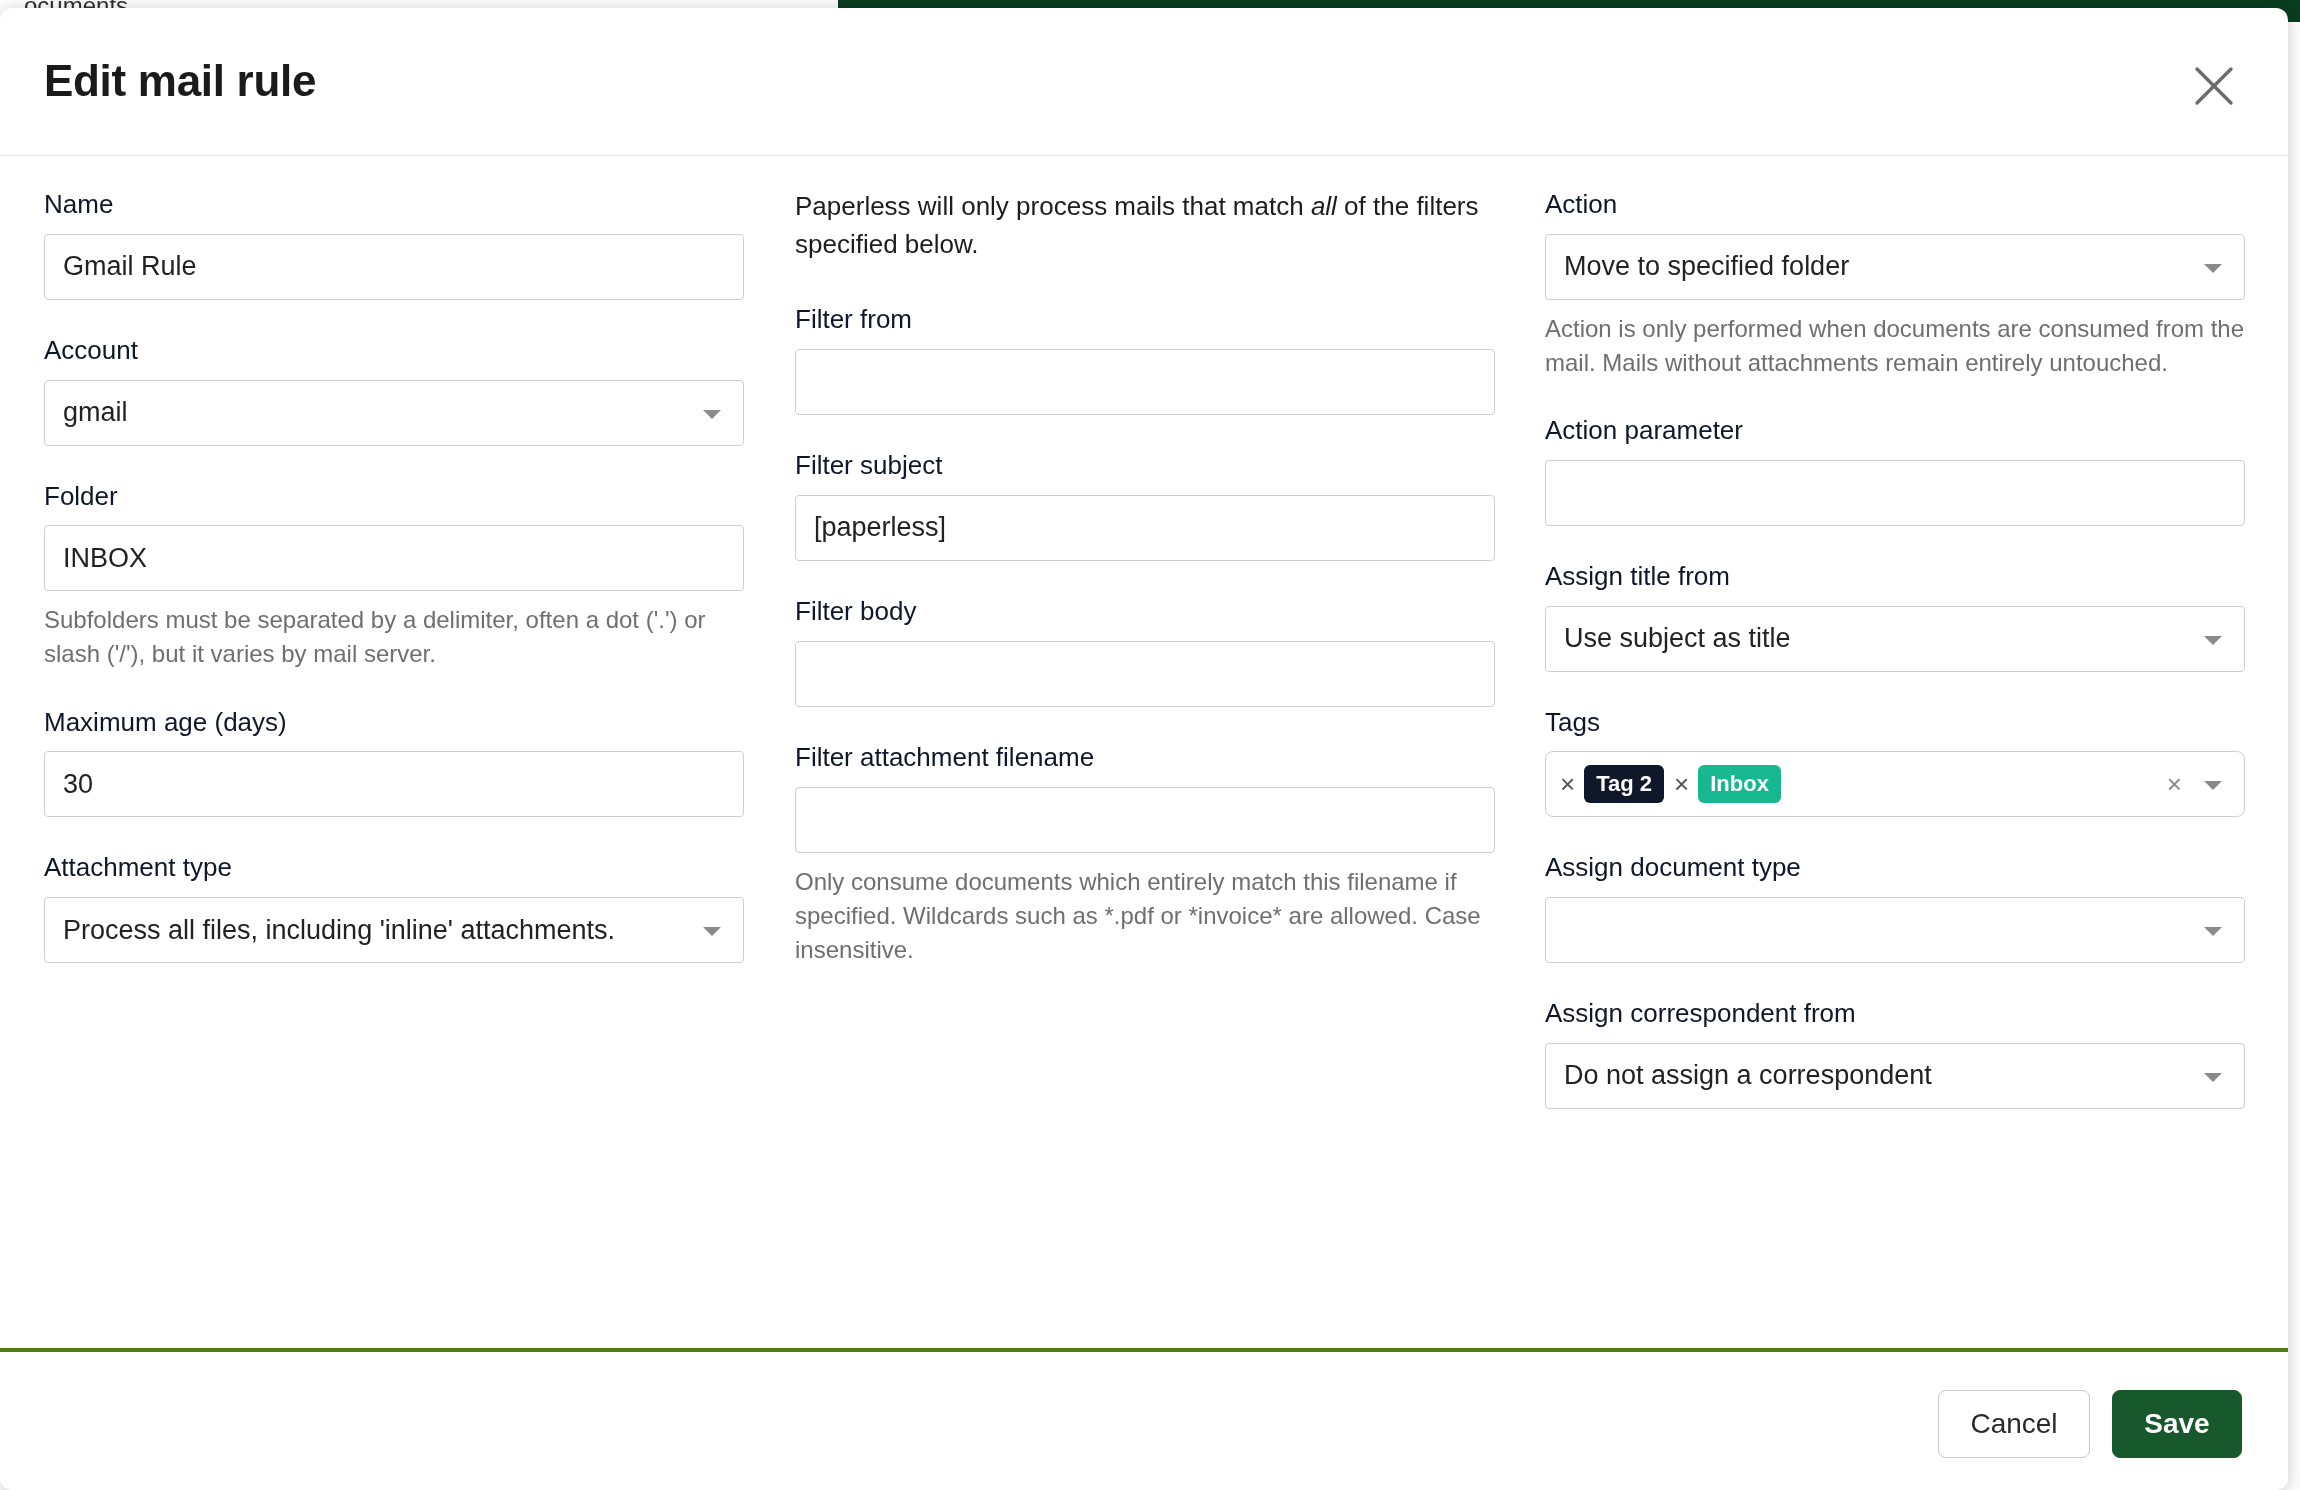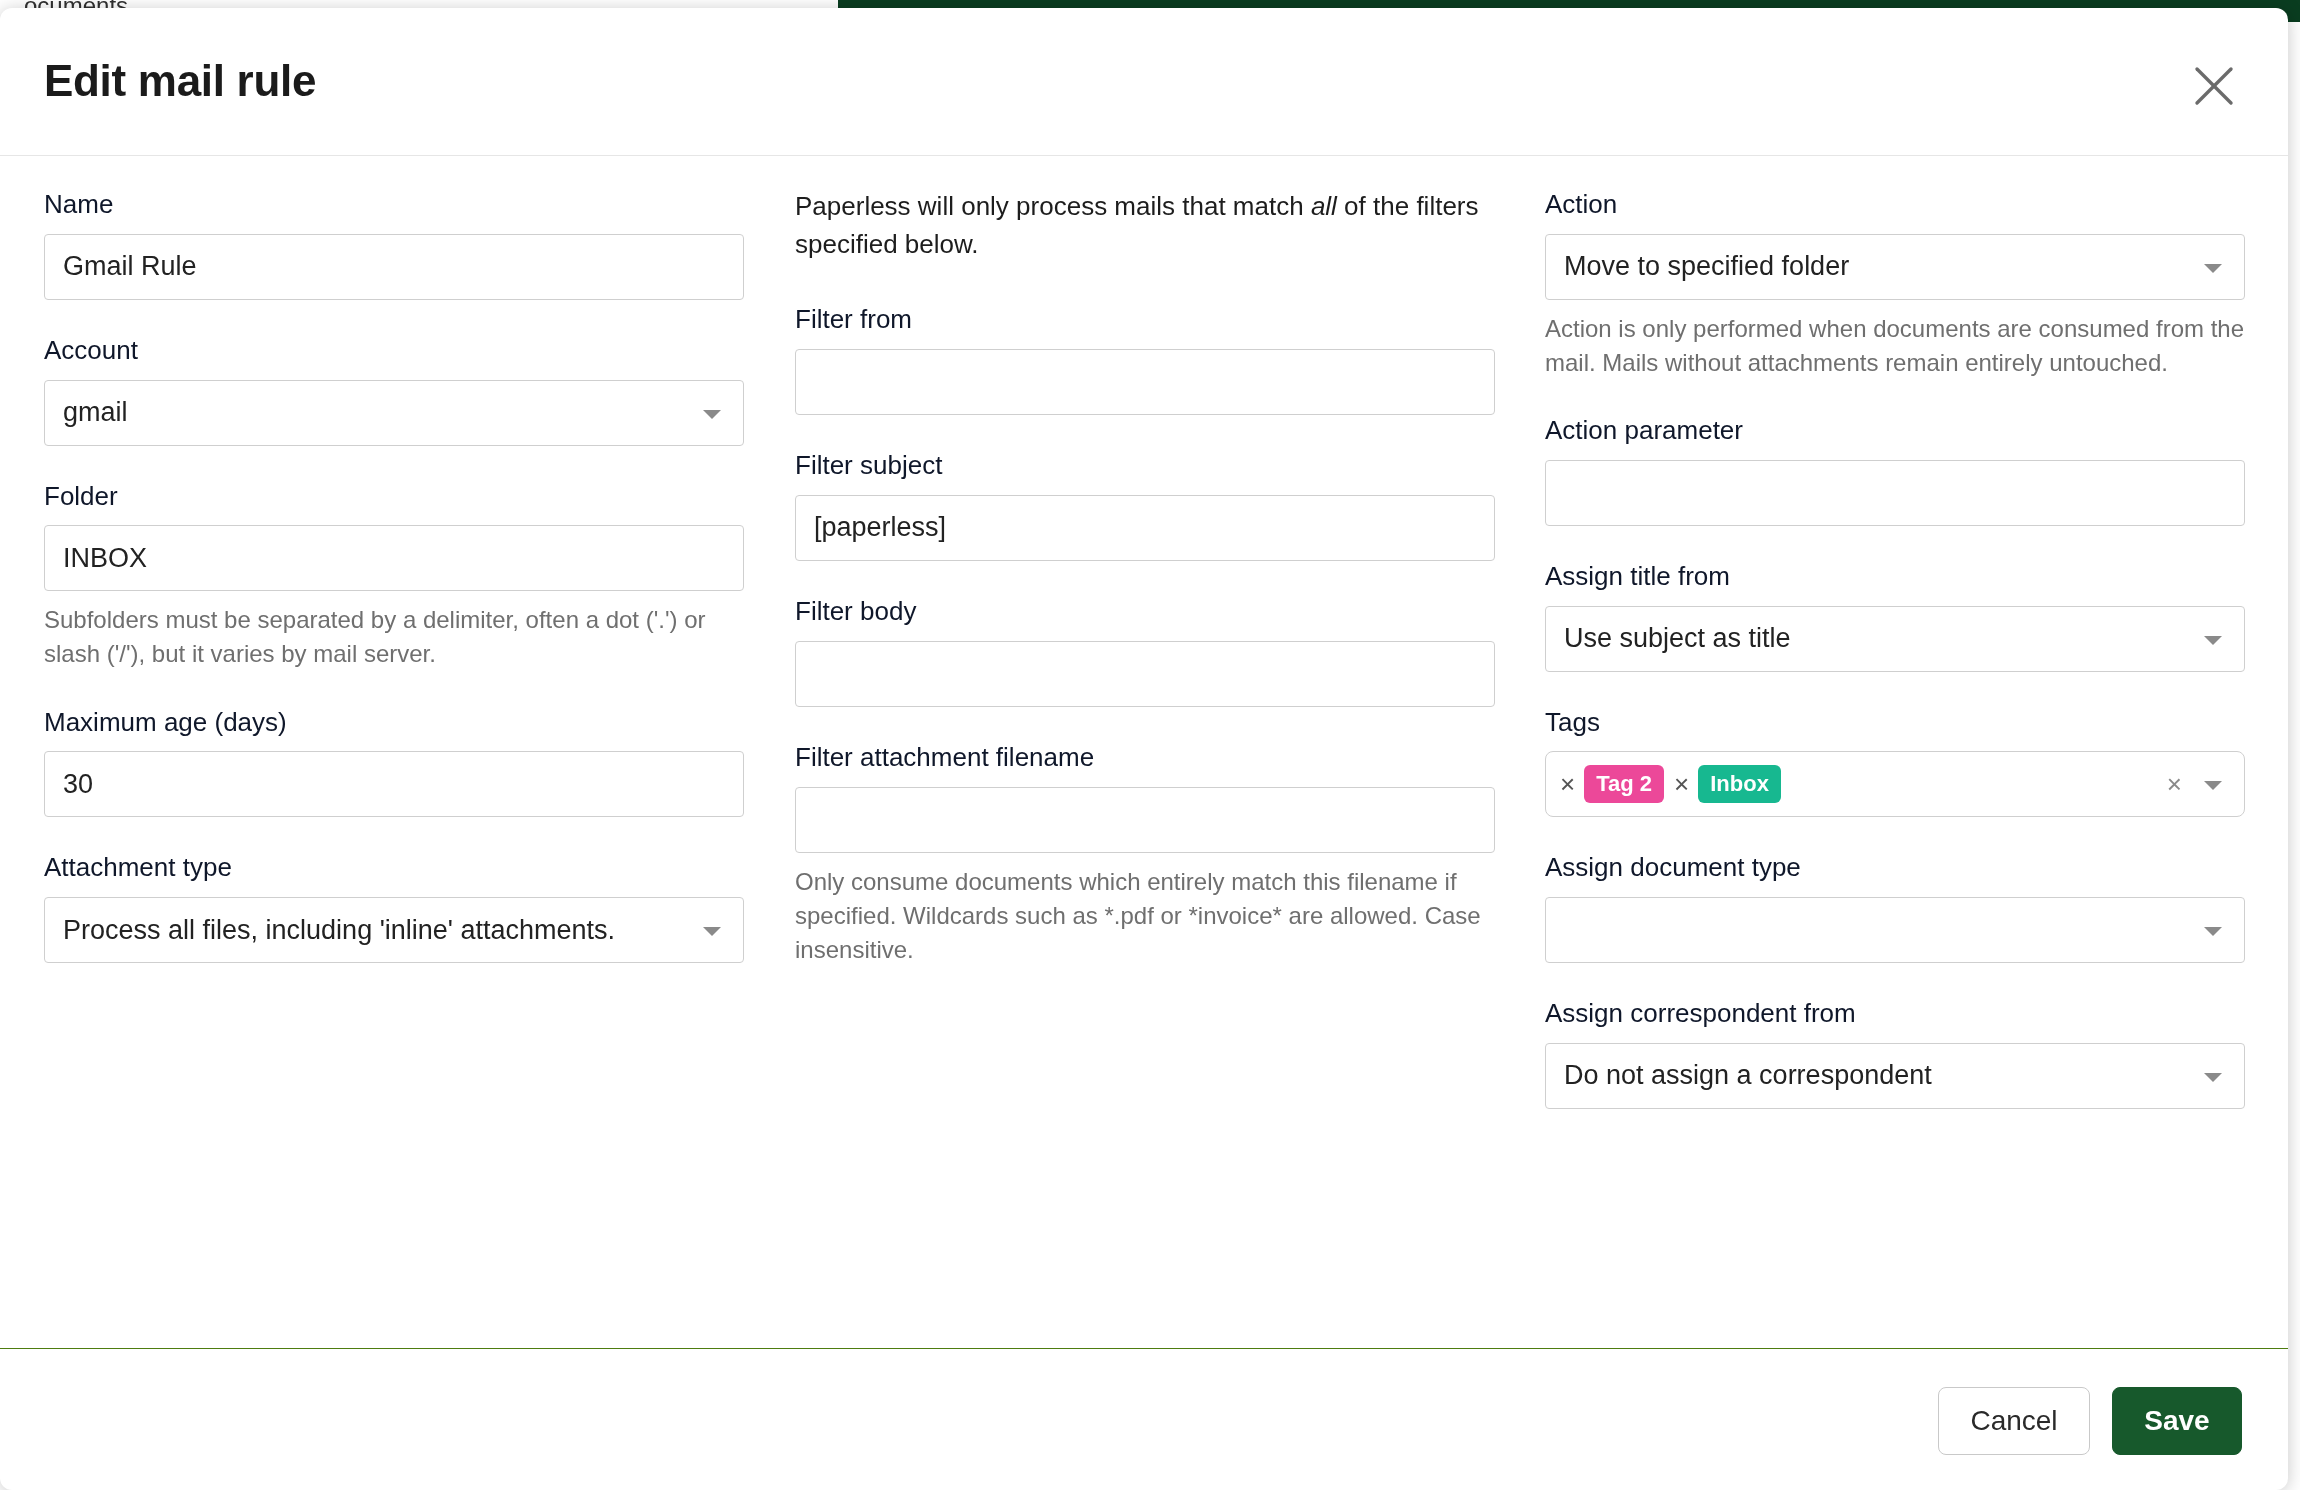--- a/index.html
+++ b/index.html
@@ -167,21 +167,21 @@
     width: 0; height: 0;
     border-left: 9px solid transparent;
     border-right: 9px solid transparent;
     border-top: 9px solid #8a8a8a;
   }
 
   
   #modal-footer {
     position: relative;
     height: 142px;
-    border-top: 1px solid #4d7c0f;
+    border-top: 4px solid #4d7c0f;
   }
   .btn {
     position: absolute;
     top: 38px;
     height: 68px;
     border-radius: 8px;
     font-size: 28px;
     font-family: "Liberation Sans", sans-serif;
     cursor: pointer;
     display: flex; align-items: center; justify-content: center;
@@ -288,21 +288,21 @@
       <div class="field-label spaced">Assign title from</div>
       <div class="select-box">
         <span>Use subject as title</span>
         <span class="caret"></span>
       </div>
 
       <div class="field-label spaced">Tags</div>
       <div class="tags-box">
         <span class="tag-item">
           <span class="tag-x">×</span>
-          <span class="tag-chip" id="tag-chip-0" style="background: #ec4899;">Tag 2</span>
+          <span class="tag-chip" id="tag-chip-0" style="background: #0f172a;">Tag 2</span>
         </span>
         <span class="tag-item">
           <span class="tag-x">×</span>
           <span class="tag-chip" id="tag-chip-1" style="background: rgb(23, 184, 144);">Inbox</span>
         </span>
         <span class="tags-clear">×</span>
         <span class="tags-caret"></span>
       </div>
 
       <div class="field-label spaced">Assign document type</div>

